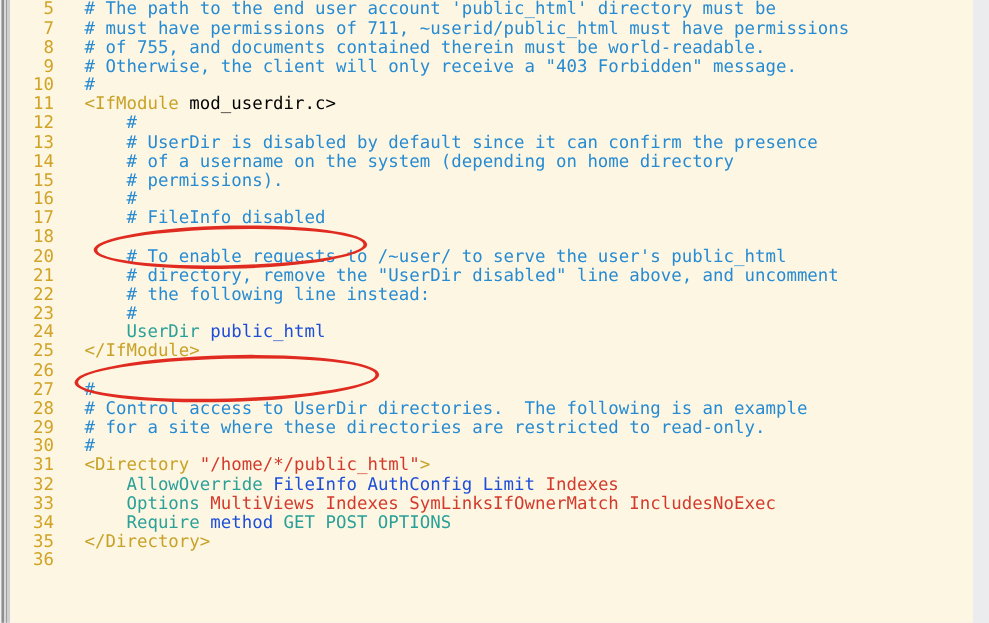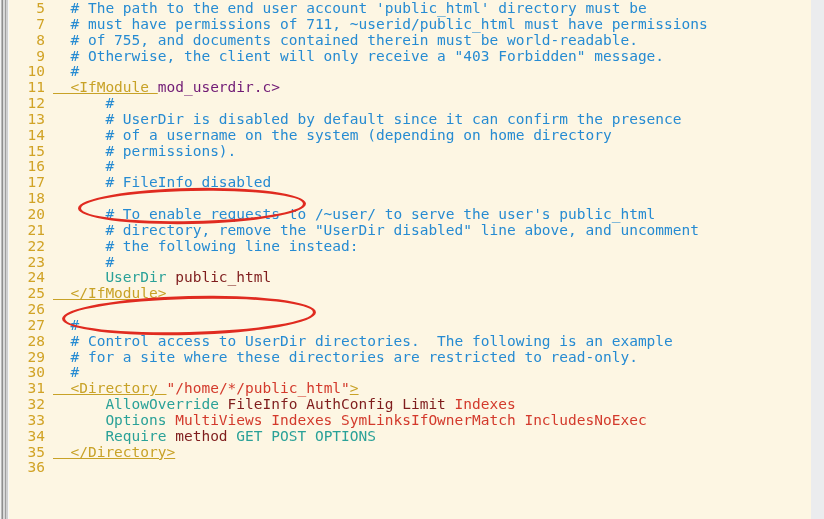--- a/index.html
+++ b/index.html
@@ -82,25 +82,25 @@
     padding-right: 8px;
     font-size: 14.5px;
     -webkit-user-select: none;
     user-select: none;
   }
 
   .ltext { display: inline; }
 
   
   .t-comment  { color: #268bd2; }
-  .t-tag      { color: #c8a227; text-decoration: underline; }
-  .t-module   { color: #701a75; margin-top: 15px; }
+  .t-tag      { color: #c8a227; }
+  .t-module   { color: #000000; margin-top: 15px; }
   .t-string   { color: #d33a2c; }
   .t-keyword  { color: #2aa198; margin-top: 24px; }
-  .t-value    { color: #7f1d1d; }
+  .t-value    { color: #1d4ed8; }
   .t-option   { color: #d33a2c; text-align: center; }
   .t-plain    { color: #53585f; }
 
   
   .annot-ellipse {
     position: absolute;
     border: 3px solid #e02b20;
     border-radius: 50%;
     background: transparent;
     pointer-events: none;

